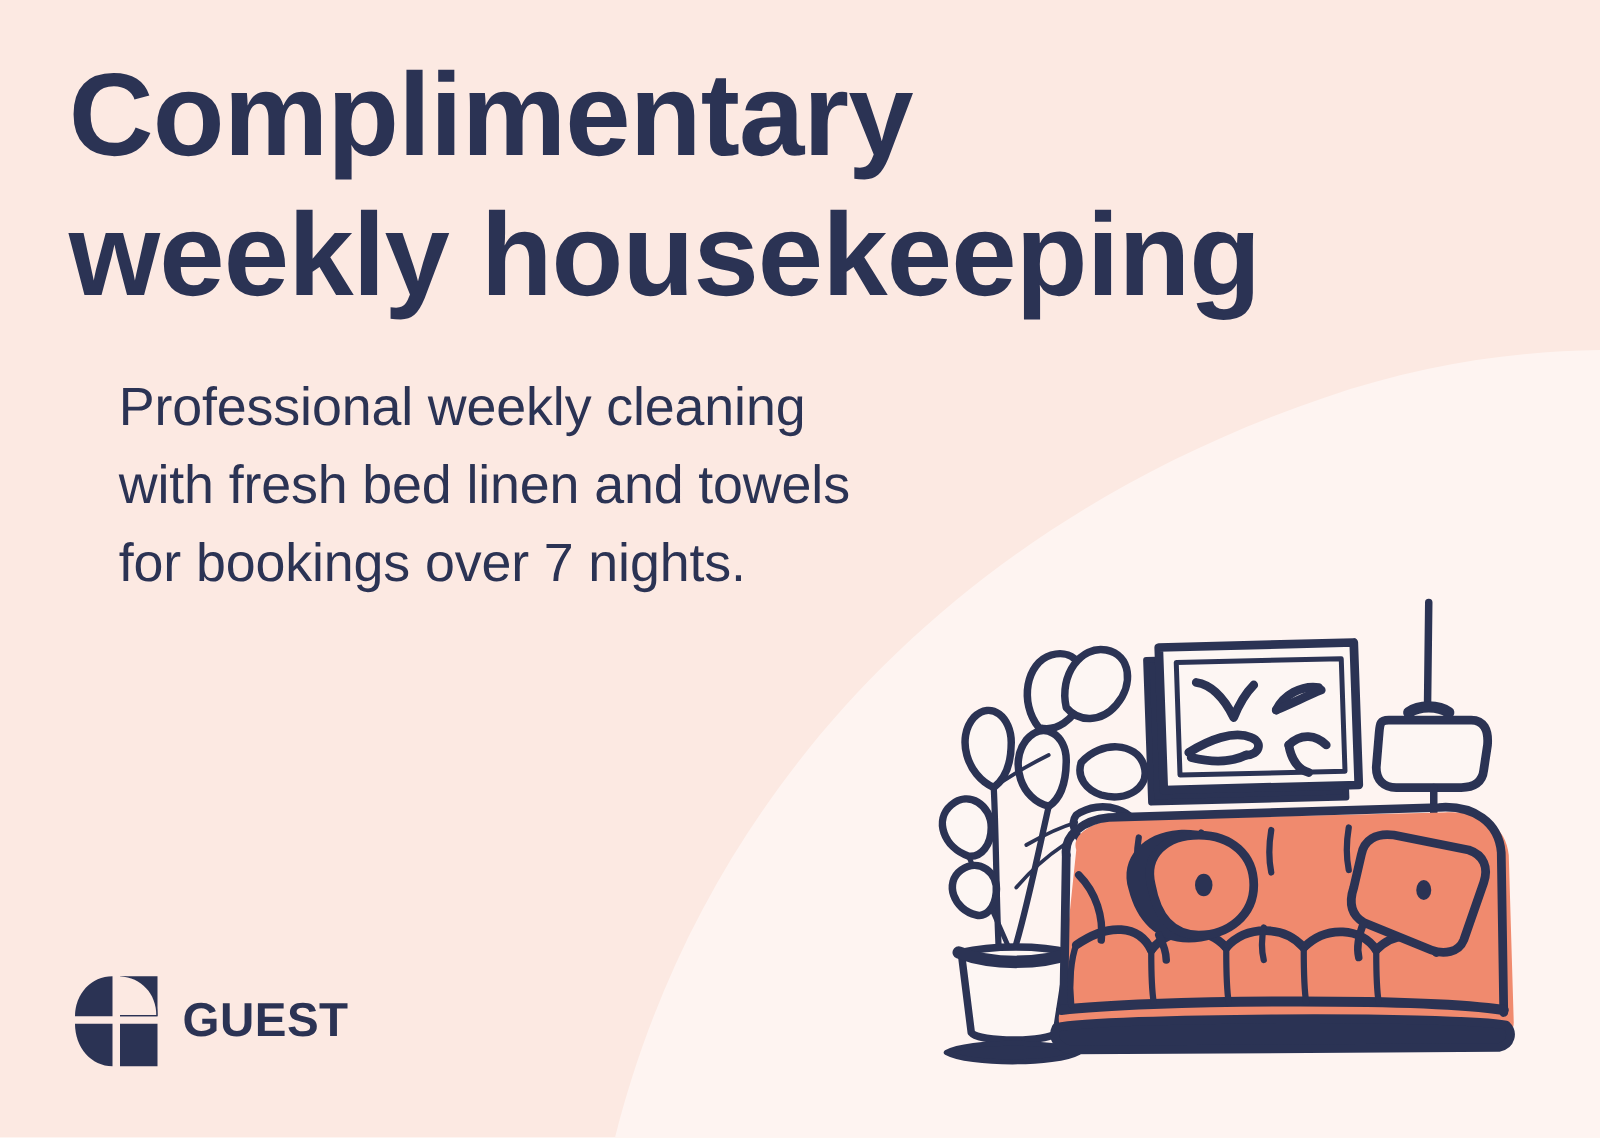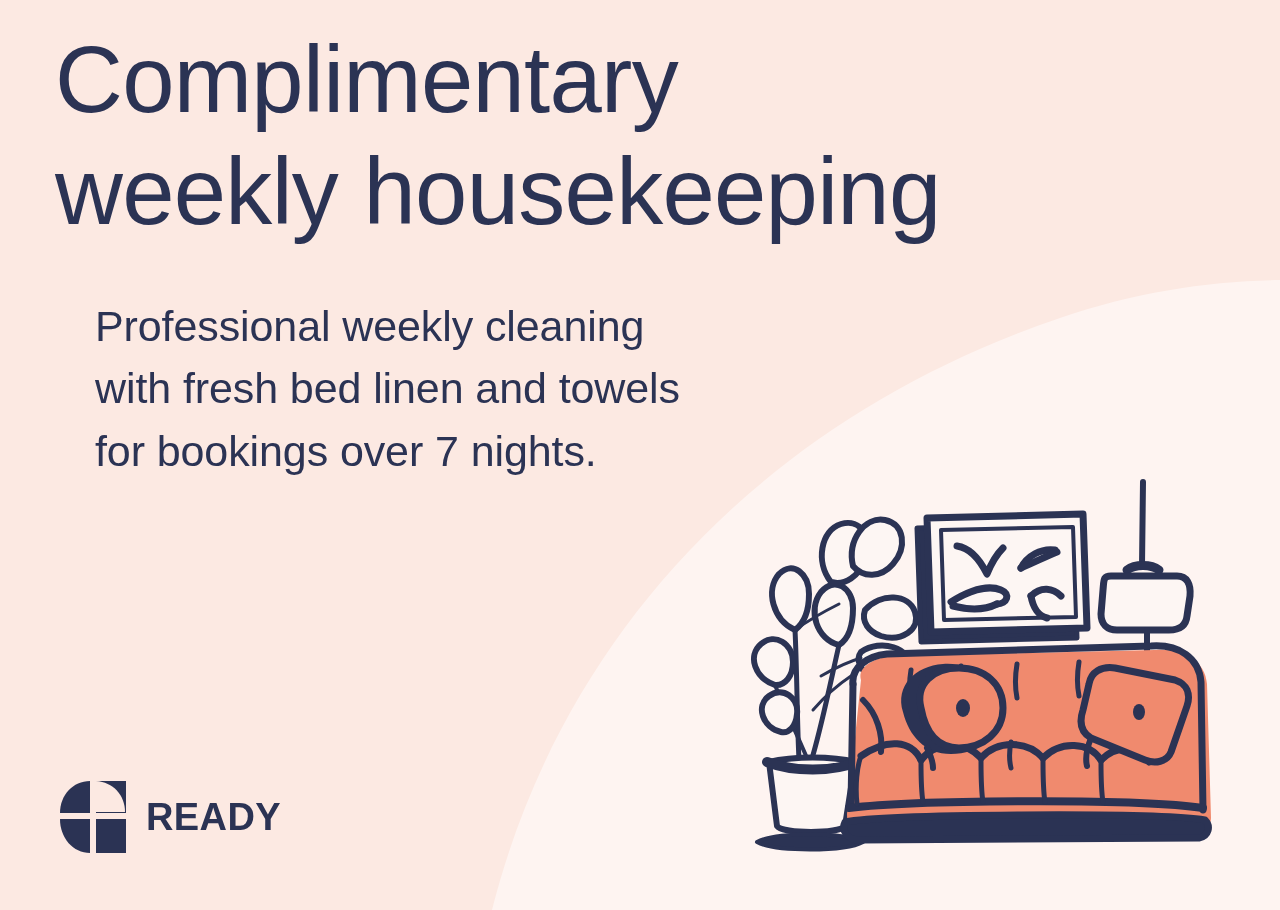--- a/index.html
+++ b/index.html
@@ -25,26 +25,26 @@
   .content-layer {
     position: absolute;
     left: 0;
     top: 0;
     width: 1280px;
     height: 910px;
   }
   #headline {
     position: absolute;
     left: 55px;
-    top: 24px;
+    top: 36px;
     width: 1040px;
     color: #2b3354;
     font-size: 94px;
     line-height: 1.19;
-    font-weight: 400;
+    font-weight: 700;
     letter-spacing: -0.7px;
     white-space: pre-line;
   }
   #subhead {
     position: absolute;
     left: 57px;
     top: 295px;
     width: 760px;
     color: #2b3354;
     font-size: 43px;
@@ -106,21 +106,21 @@
       <svg id="logo-mark" width="72" height="76" viewBox="0 0 72 76">
         <path d="M 33 2 L 33 34 L 3 34 C 3 16 16 2 33 2 Z" fill="#2b3354"></path>
         <path d="M 39 2 L 69 2 L 69 34 L 39 34 C 39 22 39 12 39 2 Z
                  M 39 2 C 57 2 69 14 69 32 L 69 2 Z" fill="#2b3354"></path>
         <path d="M 39 2 L 69 2 L 69 34 L 39 34 Z" fill="#2b3354"></path>
         <path d="M 39 2 C 56 3 68 16 68 33 L 39 33 Z" fill="#fce9e2"></path>
         <path d="M 3 40 L 33 40 L 33 74 C 16 74 3 59 3 40 Z" fill="#2b3354"></path>
         <path d="M 39 40 L 69 40 L 69 74 L 39 74 Z" fill="#2b3354"></path>
       </svg>
       <div id="logo-words">
-        <span class="logo-word">READY</span>
+        <span class="logo-word">GUEST</span>
       </div>
     </div>
 
     <svg id="illustration" viewBox="0 0 520 400">
 
       <g fill="none" stroke="#2b3354" stroke-width="6" stroke-linecap="round" stroke-linejoin="round">
         <path d="M 64 290 C 62 250 62 200 60 160" stroke-width="5"></path>
         <path d="M 78 285 C 88 250 96 210 104 175" stroke-width="5"></path>
         <path d="M 72 288 C 60 260 48 235 40 215" stroke-width="4"></path>
 

